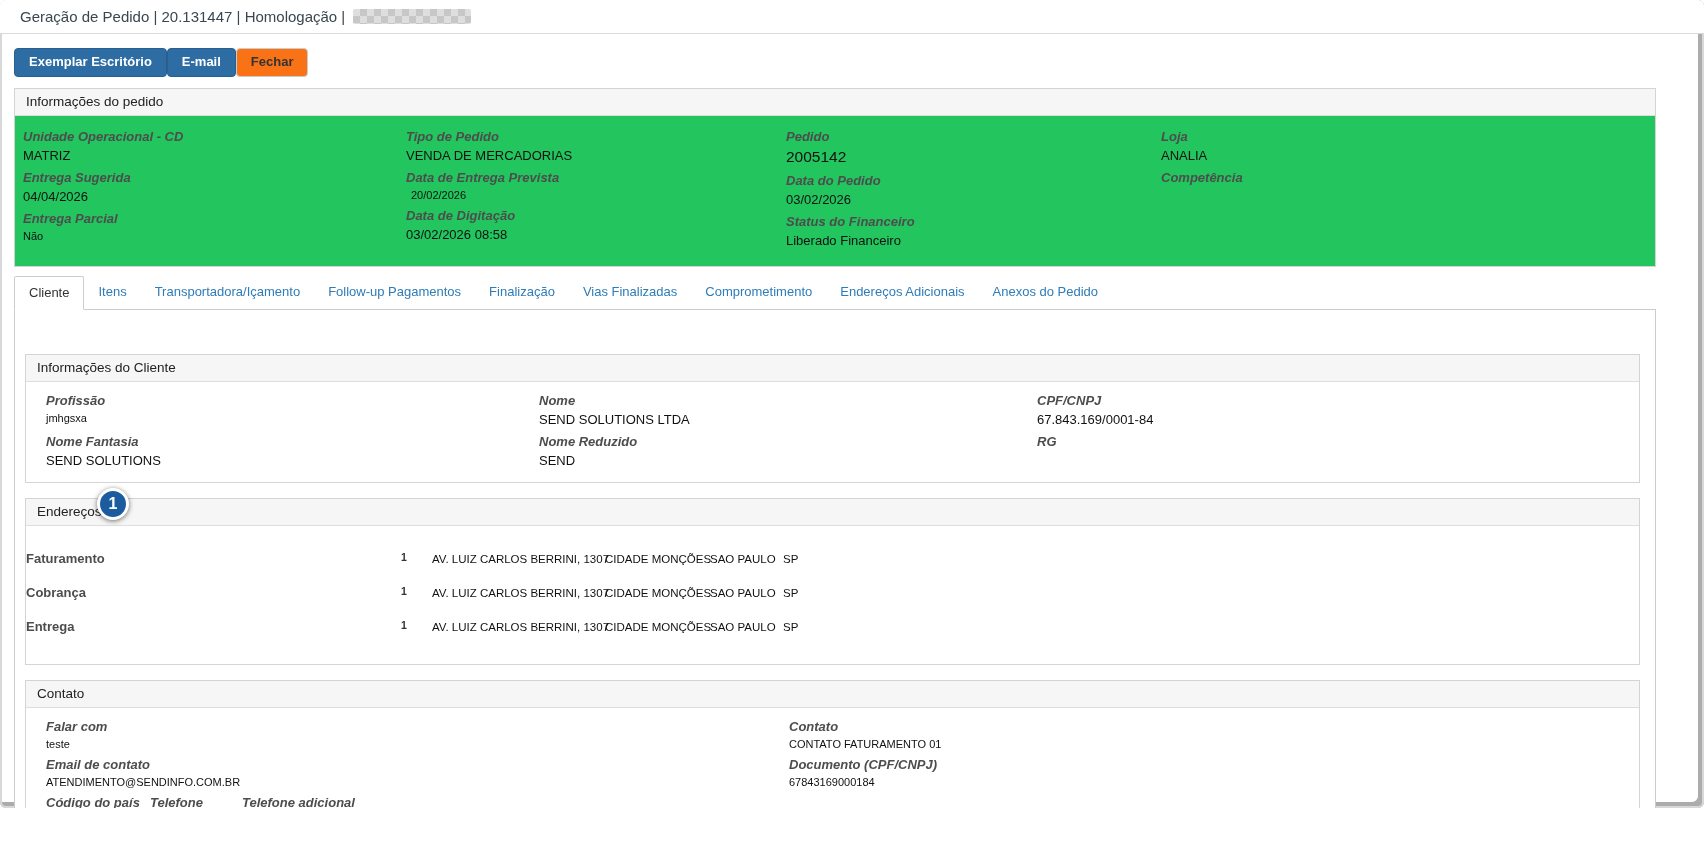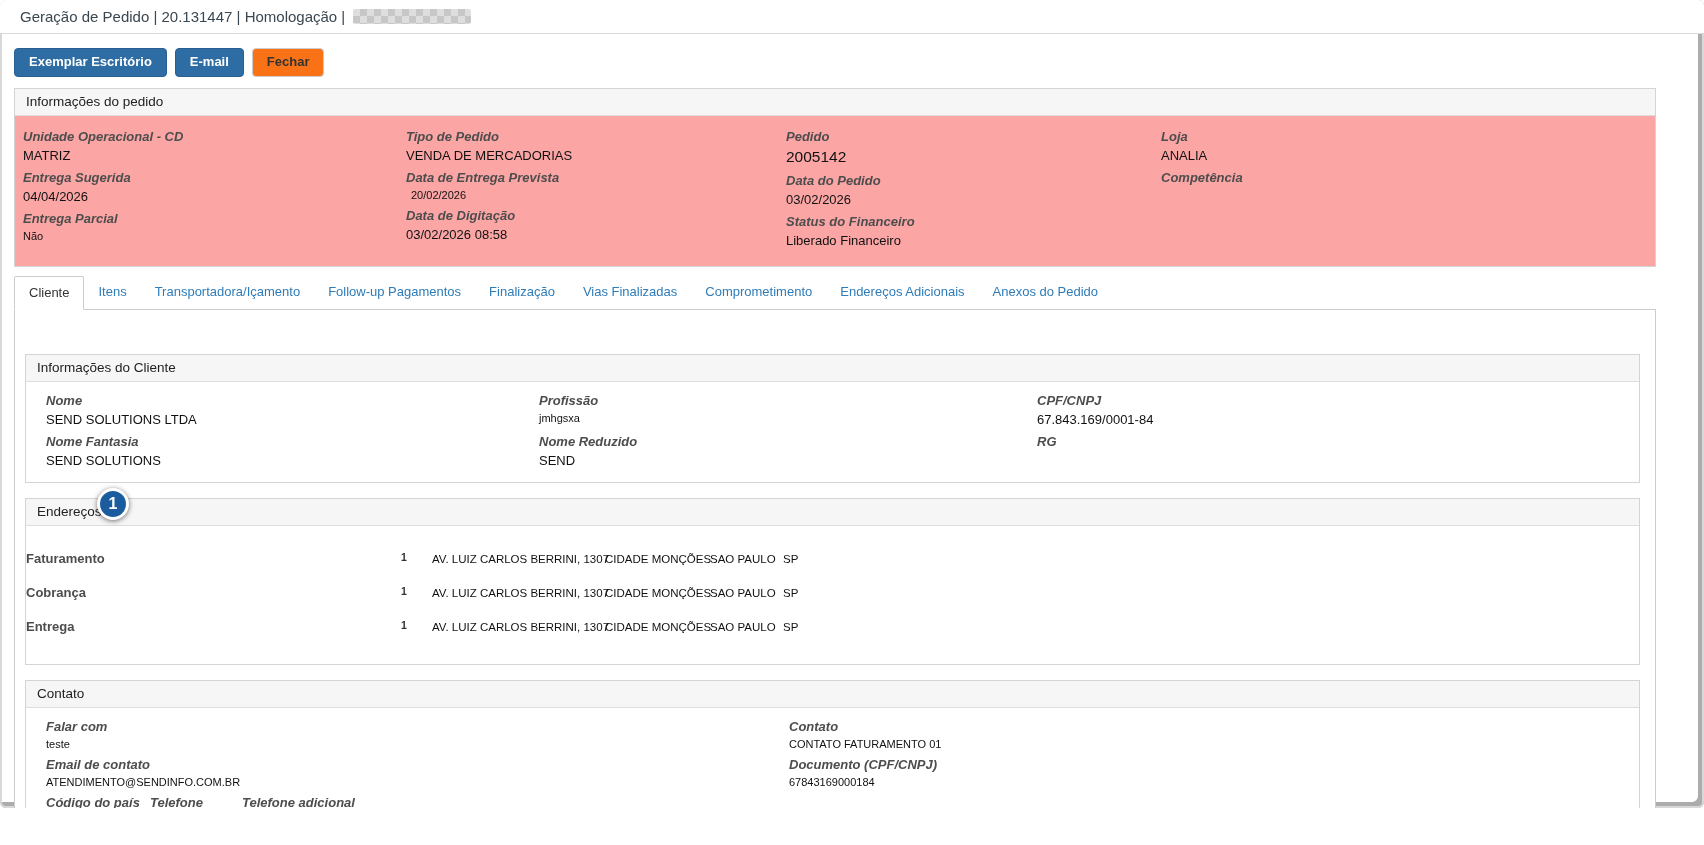--- a/index.html
+++ b/index.html
@@ -17,31 +17,31 @@
     padding:8px 0 8px 20px; border-bottom:1px solid #dadada;
     font-size:15px; color:#3a4750; background:#fff;
   }
   .redacted {
     display:inline-block; width:118px; height:15px; margin-left:8px;
     vertical-align:-2px; border-radius:2px;
     background: repeating-conic-gradient(#c7c7c7 0% 25%, #dedede 0% 50%) 0 0 / 14px 14px;
   }
 
   
-  .toolbar { display:flex; gap:8px; padding:14px 14px 11px 14px; }
+  .toolbar { display:flex; gap:0; padding:14px 14px 11px 14px; }
   .btn {
     font-family:"Liberation Sans", sans-serif;
     font-size:13px; font-weight:bold; padding:6px 14px 7px;
     border-radius:4px; border:1px solid transparent; cursor:pointer; line-height:1.1;
   }
   .btn.primary { background:#2e6da4; color:#fff; border-color:#295f90; }
   .btn.default { background:#f97316; color:#333; border-color:#ccc; }
 
   
-  .panel { border:1px solid #d4d4d4; margin:0 48px 0 14px; background:#fca5a5; }
+  .panel { border:1px solid #d4d4d4; margin:0 48px 0 14px; background:#22c55e; }
   .panel-h {
     background:#f6f6f6; border-bottom:1px solid #dddddd;
     padding:5px 11px 6px; font-size:13.5px; color:#222;
   }
 
   
   .order-body { display:grid; grid-template-columns:383px 380px 375px 1fr; padding:8px 0 16px 8px; }
   .field { margin:0; }
   .flabel { font-size:13px; font-weight:bold; color:#4d4d4d; padding:5px 0 2px; white-space:nowrap;font-style:italic; }
   .fvalue { font-size:13px; color:#111; padding:2px 0 2px; min-height:16px; white-space:nowrap; }
@@ -172,26 +172,26 @@
     <span class="tab">Endereços Adicionais</span>
     <span class="tab">Anexos do Pedido</span>
   </div>
 
   <div class="tab-panel">
 
     <div class="section">
       <div class="panel-h">Informações do Cliente</div>
       <div class="client-body">
         <div class="field">
+          <div class="flabel">Profissão</div>
+          <div class="fvalue sm">jmhgsxa</div>
+        </div>
+        <div class="field">
           <div class="flabel">Nome</div>
           <div class="fvalue">SEND SOLUTIONS LTDA</div>
-        </div>
-        <div class="field">
-          <div class="flabel">Profissão</div>
-          <div class="fvalue sm">jmhgsxa</div>
         </div>
         <div class="field">
           <div class="flabel">CPF/CNPJ</div>
           <div class="fvalue">67.843.169/0001-84</div>
         </div>
         <div class="field">
           <div class="flabel">Nome Fantasia</div>
           <div class="fvalue">SEND SOLUTIONS</div>
         </div>
         <div class="field">

